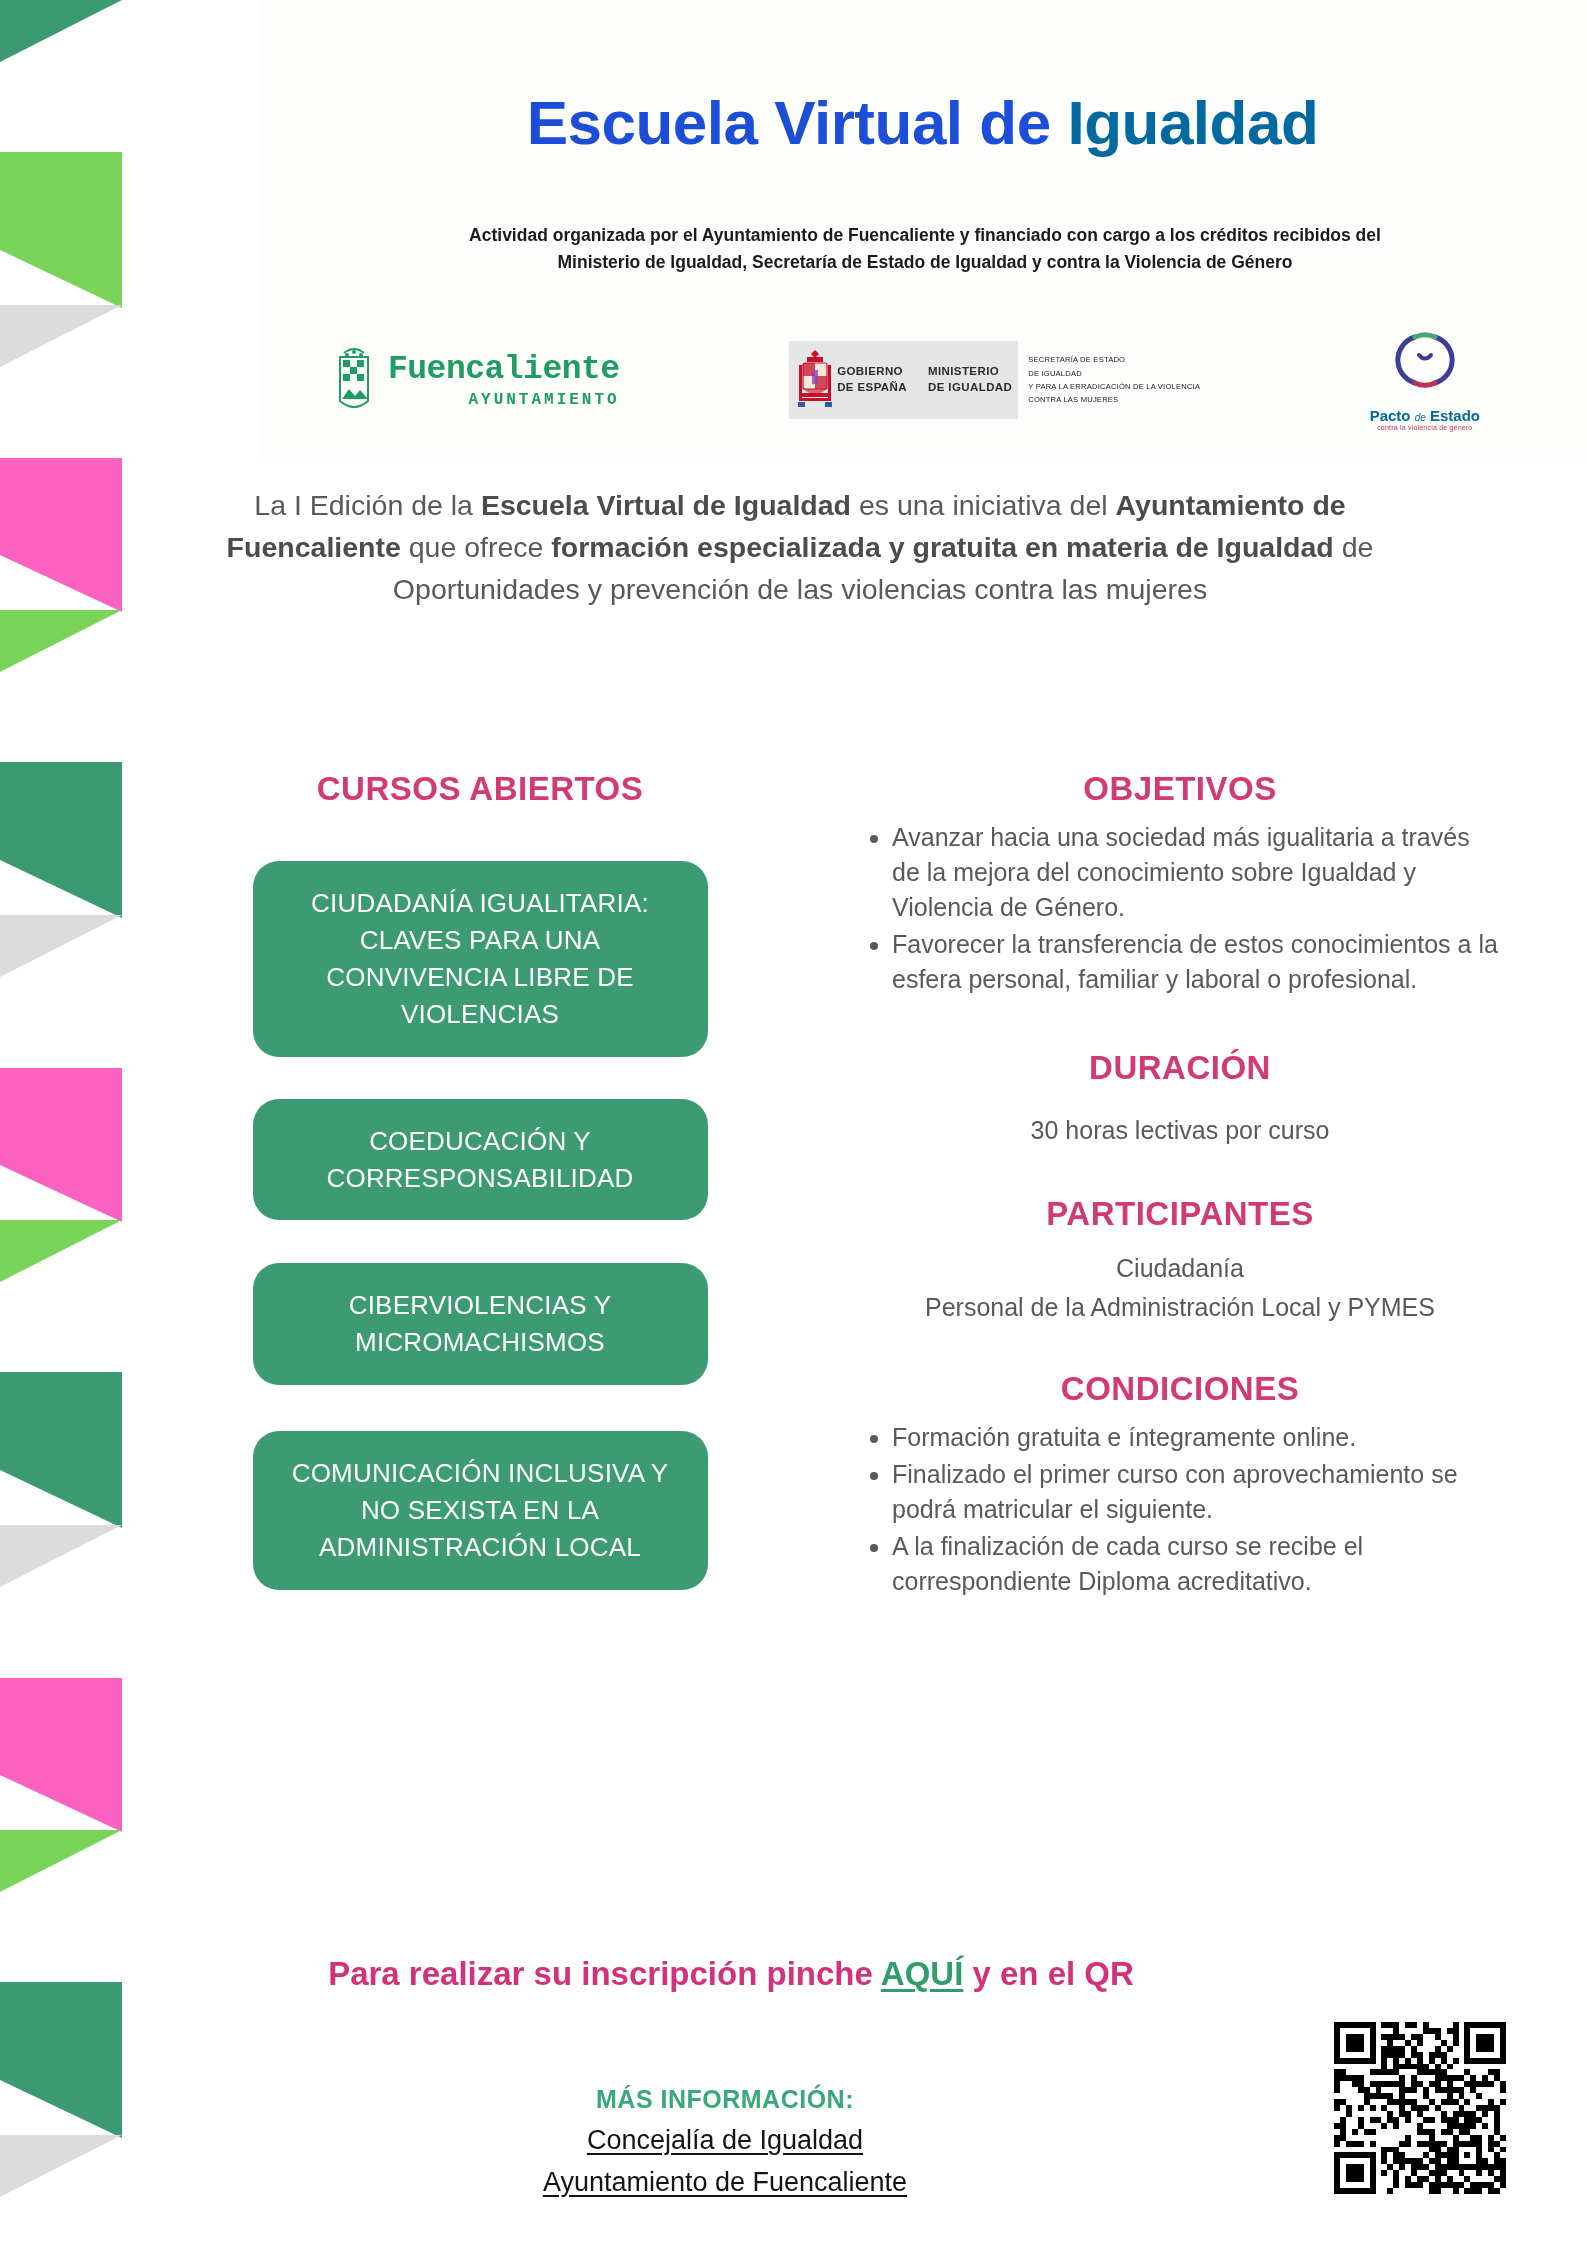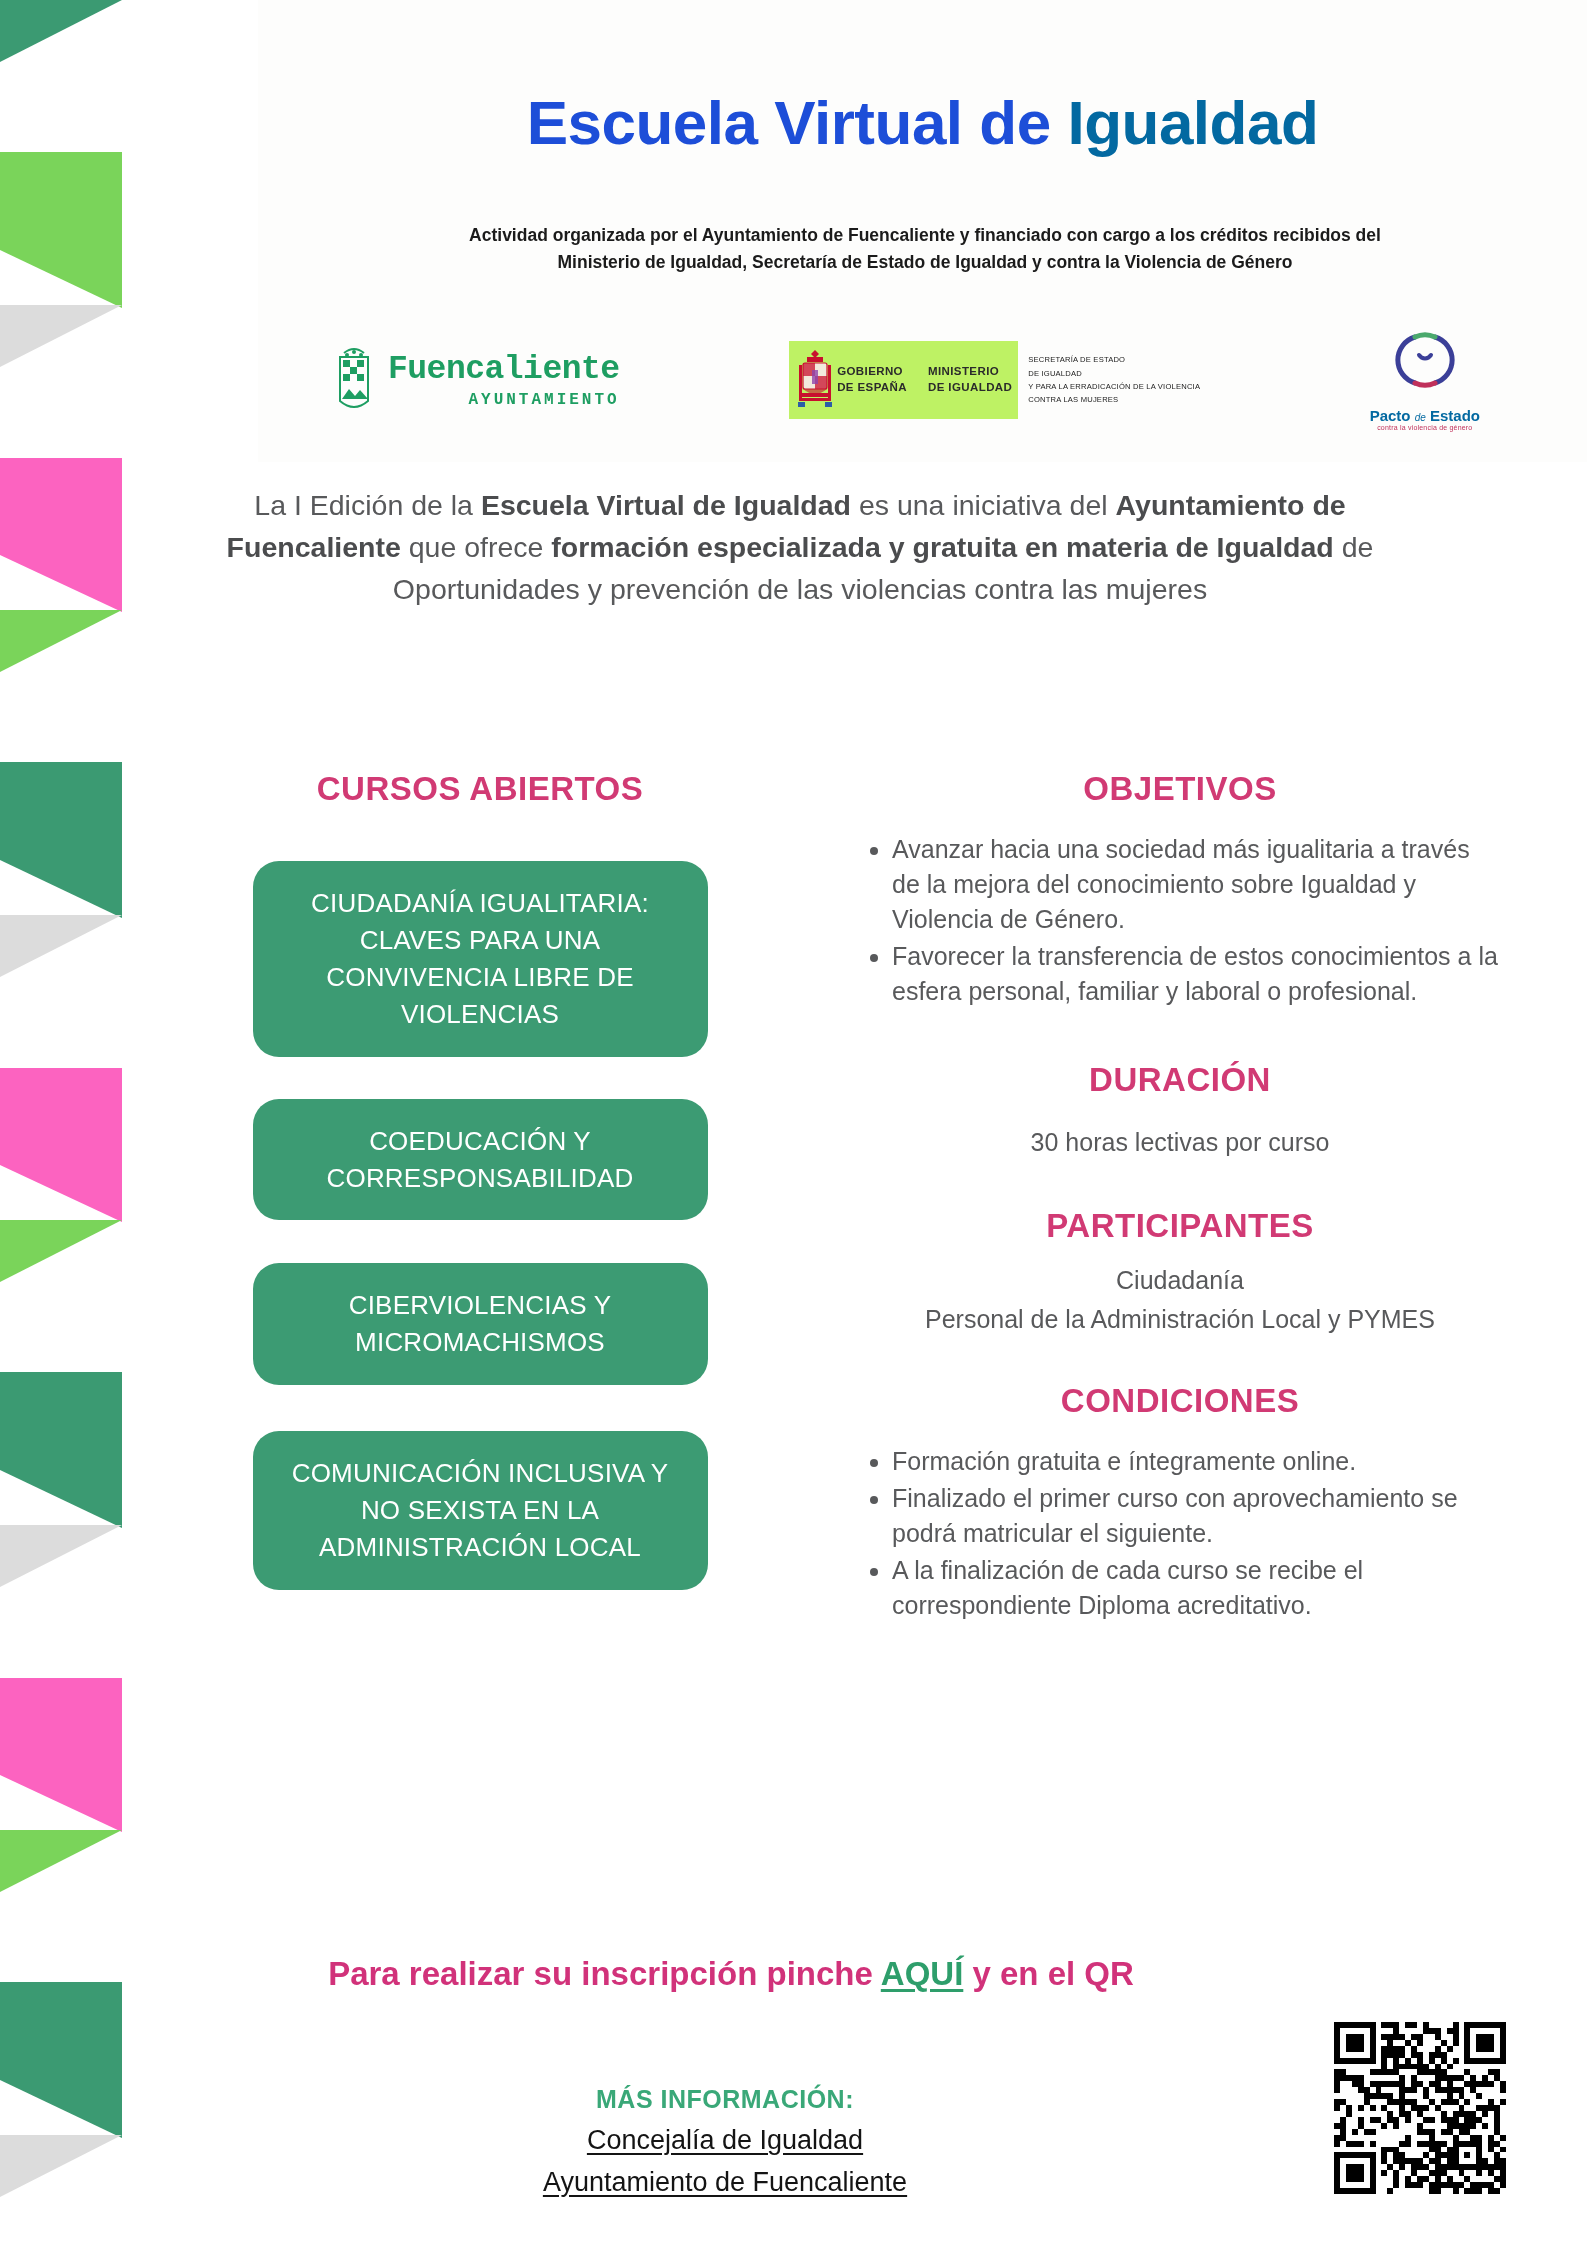--- a/index.html
+++ b/index.html
@@ -94,21 +94,21 @@
     letter-spacing: 3px;
     text-align: right;
     margin-top: 6px;
   }
   .logo-gob {
     display: flex;
     align-items: stretch;
     height: 78px;
   }
   .gob-flag {
-    background: #bef264;
+    background: #e5e5e5;
     display: flex;
     align-items: center;
     height: 78px;
     padding: 0 6px 0 4px;
   }
   .gob-divider { width: 1px; background: #d3a900; margin: 8px 10px; }
   .gob-label {
     font-size: 11.5px;
     font-weight: 600;
     color: #2b2b2b;
@@ -189,21 +189,21 @@
     font-size: 26px;
     line-height: 1.42;
     letter-spacing: 0.2px;
   }
   .card-1 { margin-top: 53px; }
   .card-2 { margin-top: 42px; }
   .card-3 { margin-top: 43px; }
   .card-4 { margin-top: 46px; }
 
   .obj-list, .cond-list {
-    margin-top: 24px;
+    margin-top: 12px;
     padding-left: 32px;
     color: #58595b;
     font-size: 25px;
     line-height: 1.40;
   }
   .obj-list li, .cond-list li { margin-bottom: 2px; }
   .plain-line {
     text-align: center;
     color: #58595b;
     font-size: 25px;

